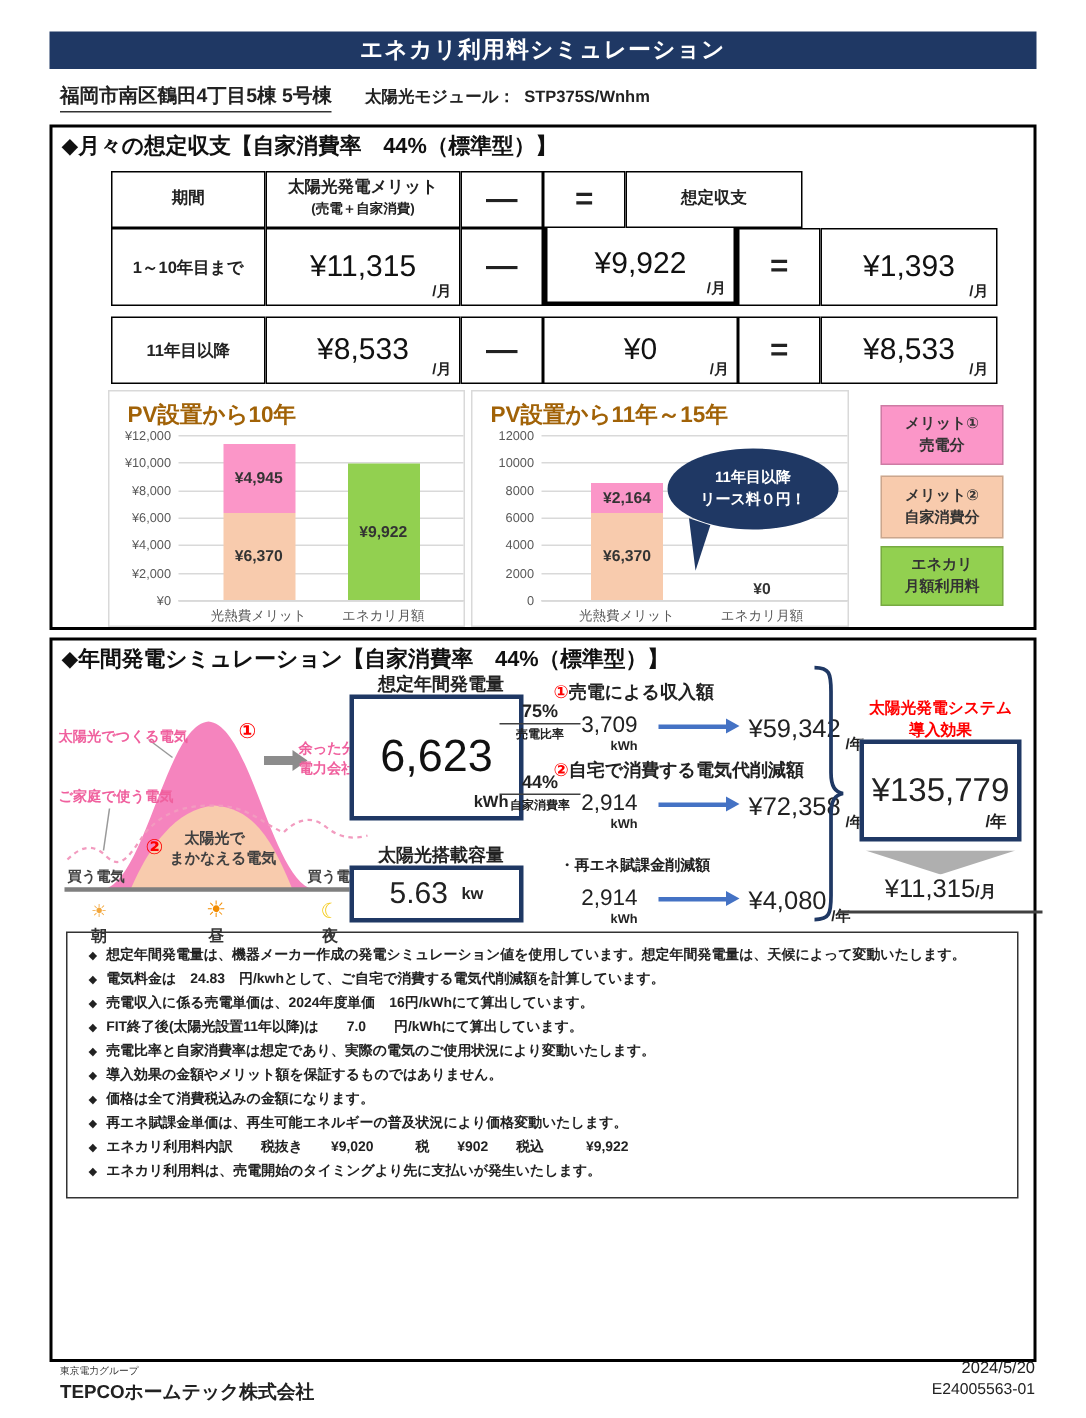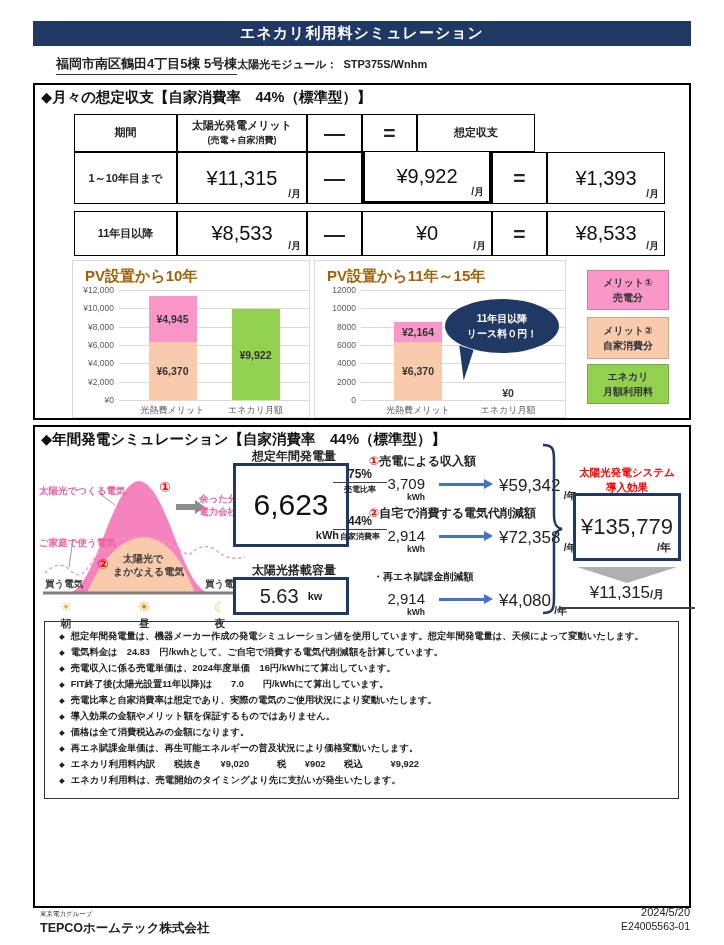--- a/index.html
+++ b/index.html
@@ -3,21 +3,21 @@
 <meta charset="utf-8">
 <style>
   html,body{margin:0;padding:0;background:#fff;}
   body{font-family:"Liberation Sans","DejaVu Sans",sans-serif;color:#222;}
   .page{position:relative;width:724px;height:945px;background:#fff;overflow:hidden;}
 
   
   .title-bar{position:absolute;left:33px;top:21px;width:658px;height:25px;background:#1F3864;
     display:flex;align-items:center;justify-content:center;}
   .title-bar span{color:#fff;font-weight:bold;font-size:15px;letter-spacing:1px;}
-  .addr-row{position:absolute;left:40px;top:55px;display:flex;align-items:baseline;margin-left:16px;}
+  .addr-row{position:absolute;left:40px;top:55px;display:flex;align-items:baseline;gap:22px;}
   .addr{font-size:13px;font-weight:bold;border-bottom:1.5px solid #333;padding-bottom:1px;}
   .module{font-size:11px;font-weight:bold;}
 
   
   .sec{position:absolute;left:33px;width:658px;border:2px solid #000;background:#fff;box-sizing:border-box;}
   .sec1{top:83px;height:337px;padding-left:40px;}
   .sec2{top:425px;height:483px;}
   .sec-heading{position:absolute;left:6px;top:3px;font-size:14.5px;font-weight:bold;color:#111;white-space:nowrap;}
 
   
@@ -319,21 +319,21 @@
         <path d="M6,112 C16,102 24,102 32,110 C42,120 48,108 58,94 C72,78 88,76 104,76 C126,76 136,88 150,94 C158,86 168,82 178,90 C186,97 196,99 206,96" fill="none" stroke="#F29BBF" stroke-width="1.5" stroke-dasharray="3,3"></path>
         <line x1="4" y1="132" x2="208" y2="132" stroke="#7F7F7F" stroke-width="3"></line>
         <line x1="60" y1="32" x2="76" y2="44" stroke="#999999" stroke-width="1"></line>
         <line x1="34" y1="78" x2="30" y2="106" stroke="#999999" stroke-width="1"></line>
       </svg>
       <span class="il-label pinktxt" style="left:0;top:24px">太陽光でつくる電気</span>
       <span class="il-label mark" style="left:120px;top:18px">①</span>
       <span class="gray-arrow"></span>
       <span class="il-label pinktxt" style="left:160px;top:32px">余った分は、</span>
       <span class="il-label pinktxt" style="left:160px;top:45px">電力会社に売電</span>
-      <span class="il-label pinktxt" style="left:0;top:76px">ご家庭で使う電気</span>
+      <span class="il-label pinktxt" style="left:0;top:64px">ご家庭で使う電気</span>
       <span class="il-label mark" style="left:58px;top:95px">②</span>
       <span class="il-label darktxt" style="left:84px;top:91px;font-size:10px">太陽光で</span>
       <span class="il-label darktxt" style="left:74px;top:104px;font-size:10px">まかなえる電気</span>
       <span class="il-label darktxt" style="left:6px;top:117px">買う電気</span>
       <span class="il-label darktxt" style="left:166px;top:117px">買う電気</span>
       <span class="icon-col" style="left:10px">
         <span class="ic" style="color:#F2A63B;font-size:12px">☀</span>
         <span class="lb">朝</span>
       </span>
       <span class="icon-col" style="left:88px">

